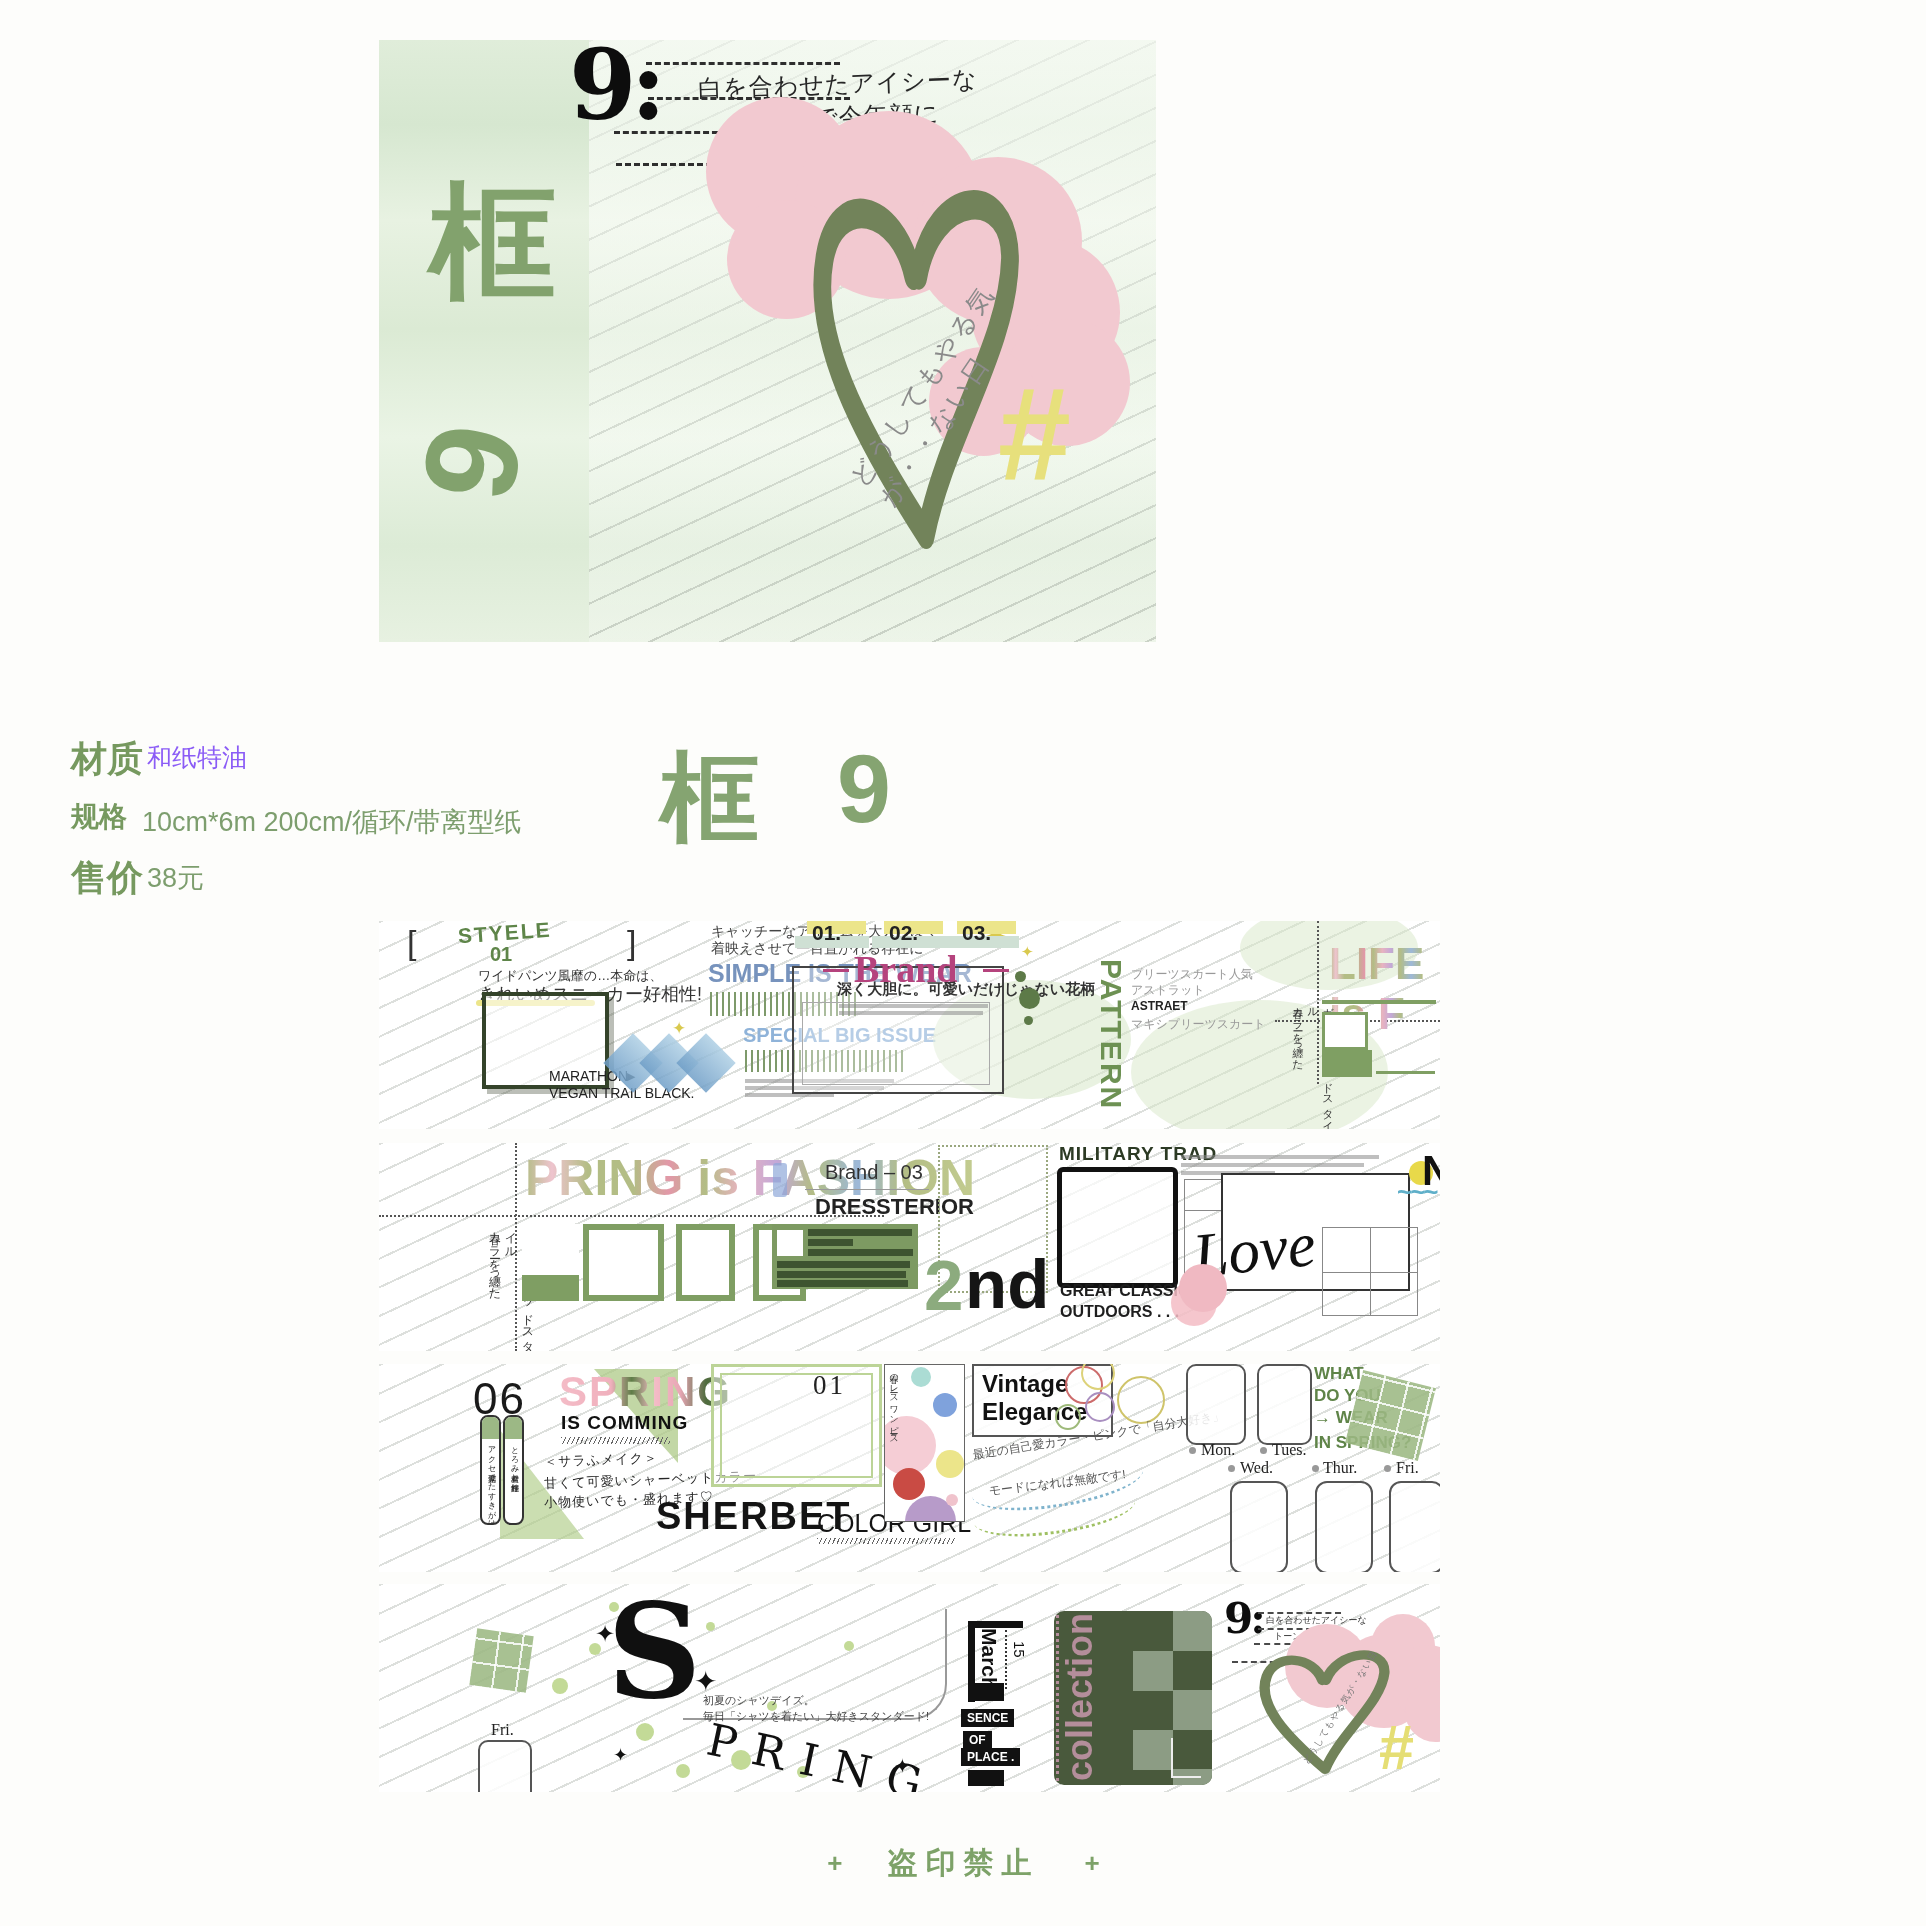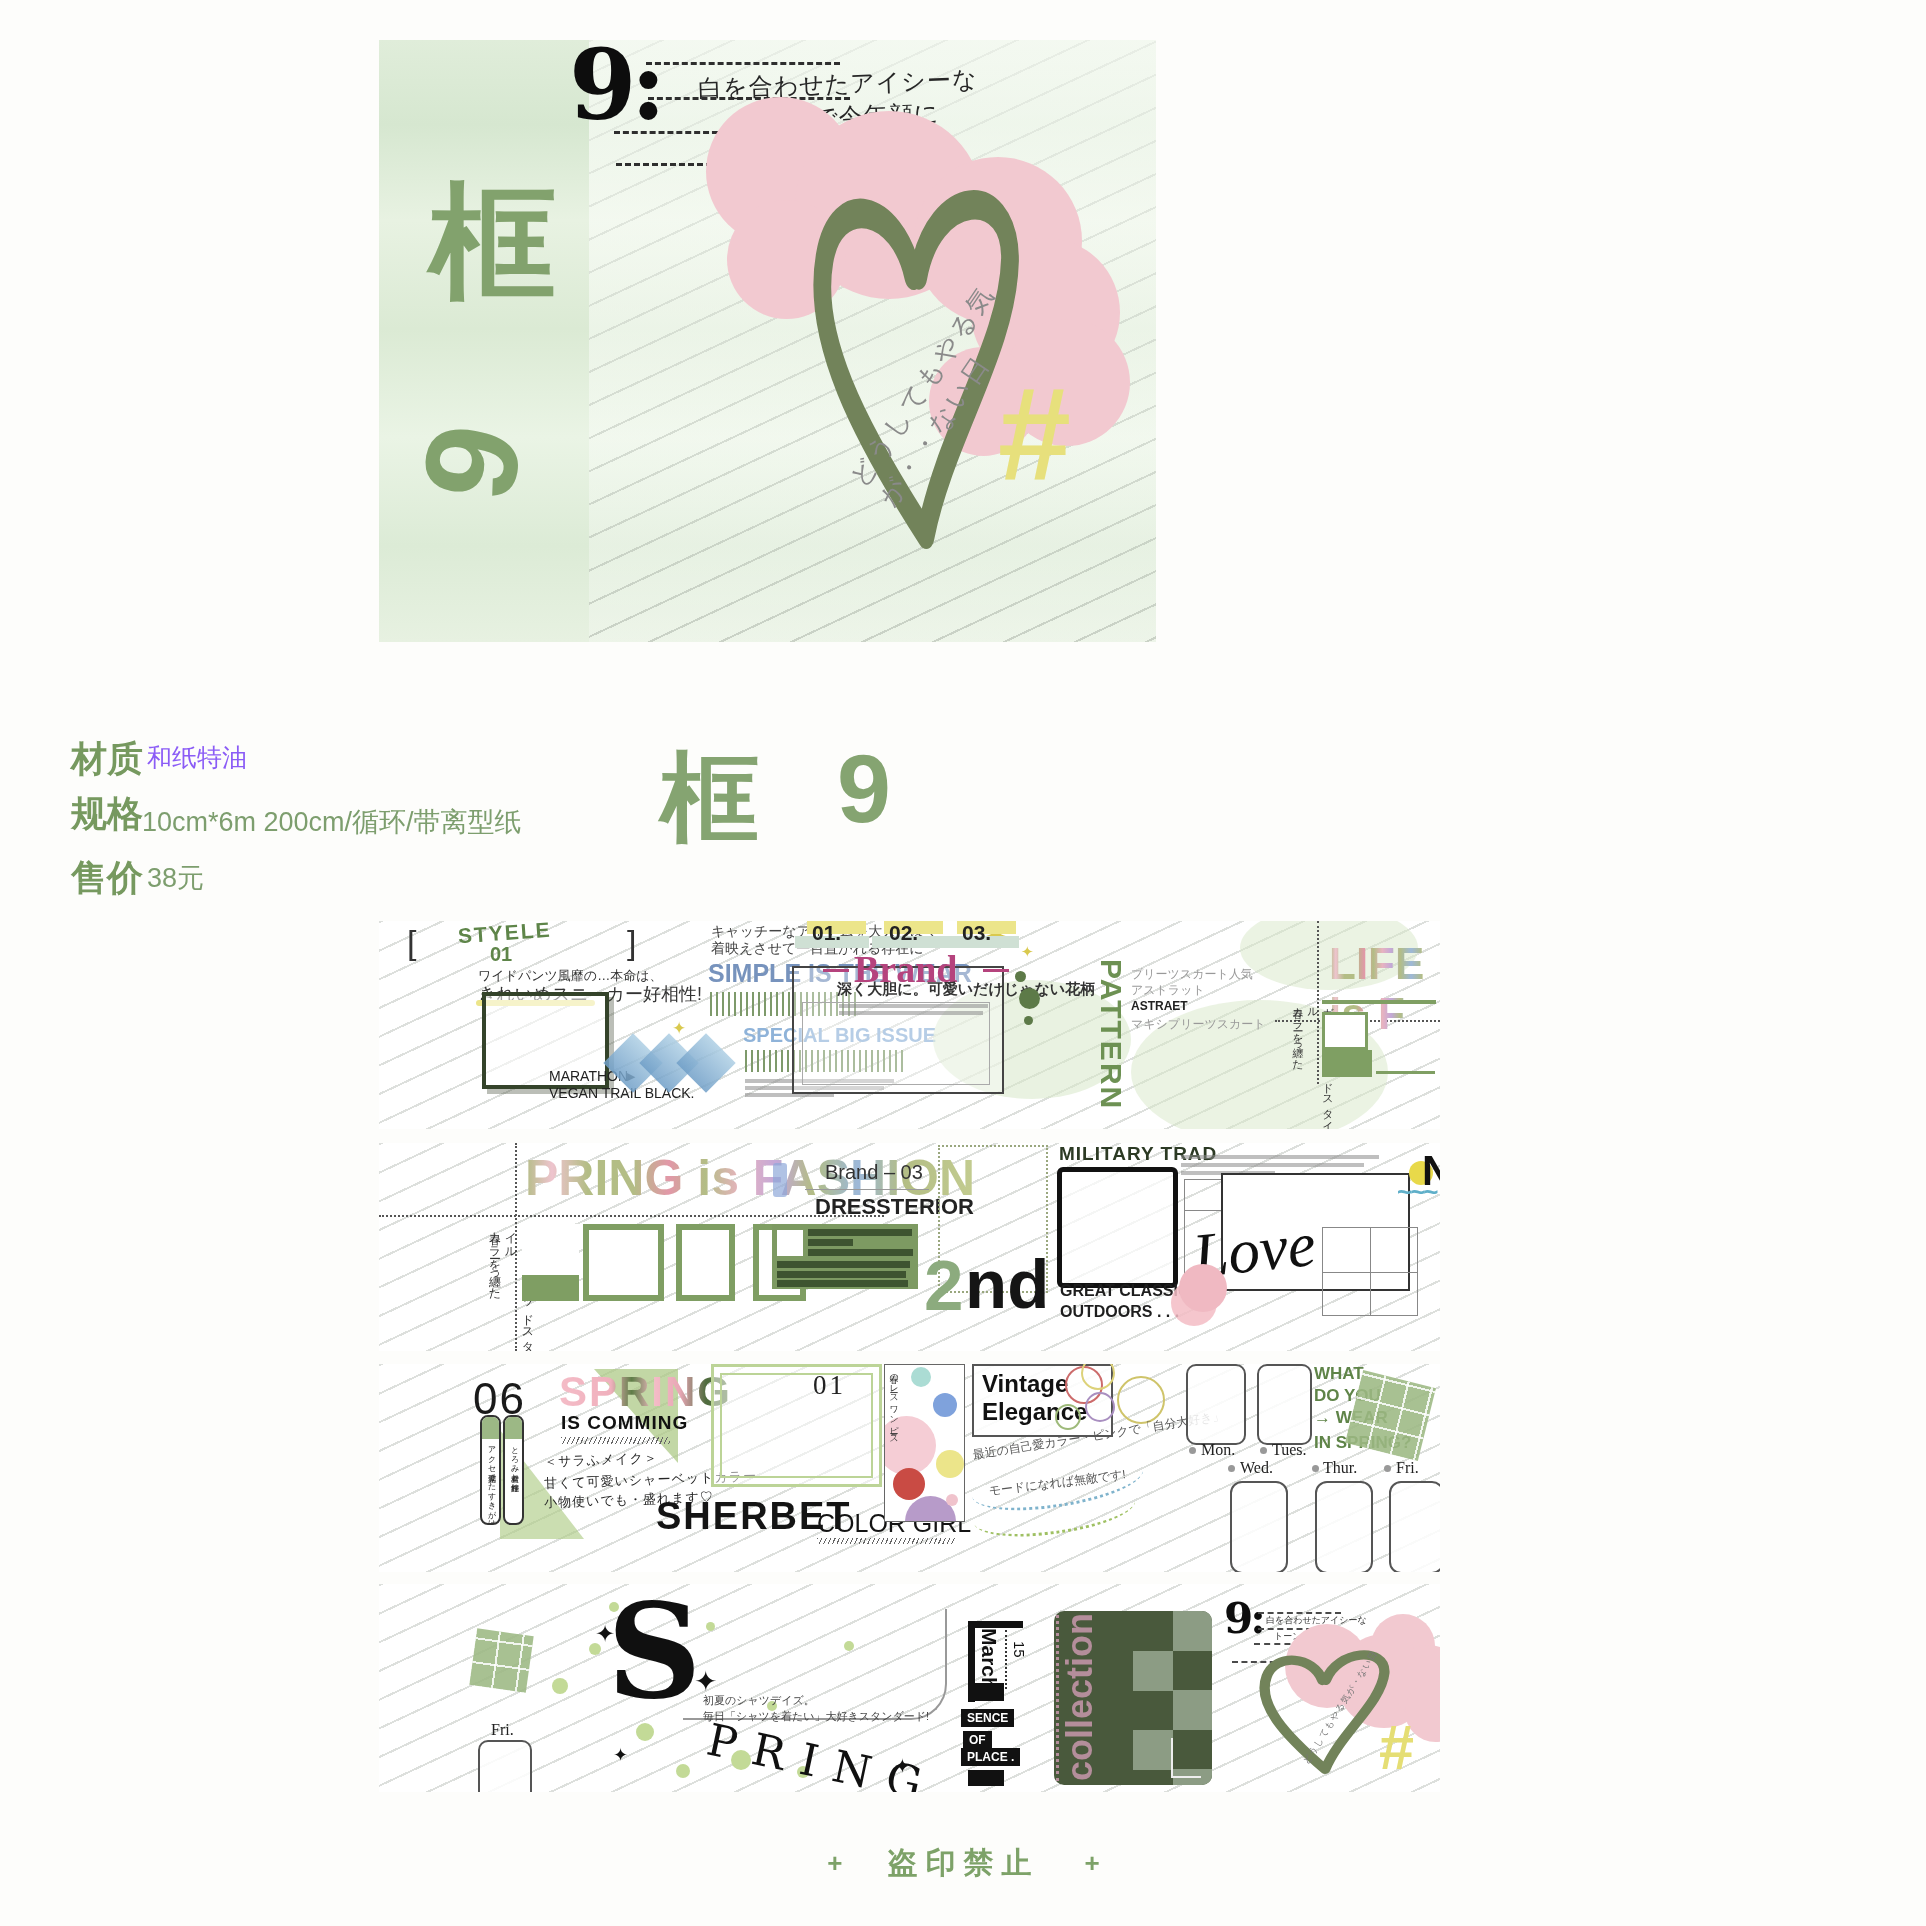--- a/index.html
+++ b/index.html
@@ -78,21 +78,21 @@
     </svg>
 
     <span class="abs" style="left:463px;top:434px;font-size:26px;color:#8a8a8a;letter-spacing:3px;transform:rotate(-56deg);transform-origin:left top;">どうしてもやる気が・・ない日</span>
 
     <span class="abs" style="left:619px;top:319px;font-size:131px;font-weight:900;color:#e7e07c;">#</span>
   </div>
 
   <div class="abs" style="left:0;top:642px;width:1927px;height:279px;">
     <span class="abs" style="left:71px;top:93px;font-size:36px;font-weight:900;color:#76995f;">材质</span>
     <span class="abs" style="left:147px;top:99px;font-size:25px;color:#8b5cf6;">和纸特油</span>
-    <span class="abs" style="left:71px;top:148px;font-size:36px;font-weight:900;color:#76995f;text-align:right;">规格</span>
+    <span class="abs" style="left:71px;top:156px;font-size:28px;font-weight:900;color:#76995f;text-align:right;">规格</span>
     <span class="abs" style="left:142px;top:162px;font-size:27px;color:#7d9e6e;">10cm*6m 200cm/循环/带离型纸</span>
     <span class="abs" style="left:71px;top:212px;font-size:36px;font-weight:900;color:#76995f;">售价</span>
     <span class="abs" style="left:147px;top:218px;font-size:27px;color:#7d9e6e;">38元</span>
     <span class="abs" style="left:660px;top:91px;font-size:99px;font-weight:900;color:#85a471;">框</span>
     <span class="abs" style="left:837px;top:91px;font-size:97px;font-weight:900;color:#85a471;">9</span>
   </div>
 
   <div class="abs strip" style="top:921px;">
     <span class="abs" style="left:28px;top:2px;font-size:34px;color:#333;">[</span>
     <span class="abs" style="left:79px;top:0;font-size:21px;font-weight:800;color:#5e8549;transform:rotate(-4deg);letter-spacing:2px;">STYELE</span>

